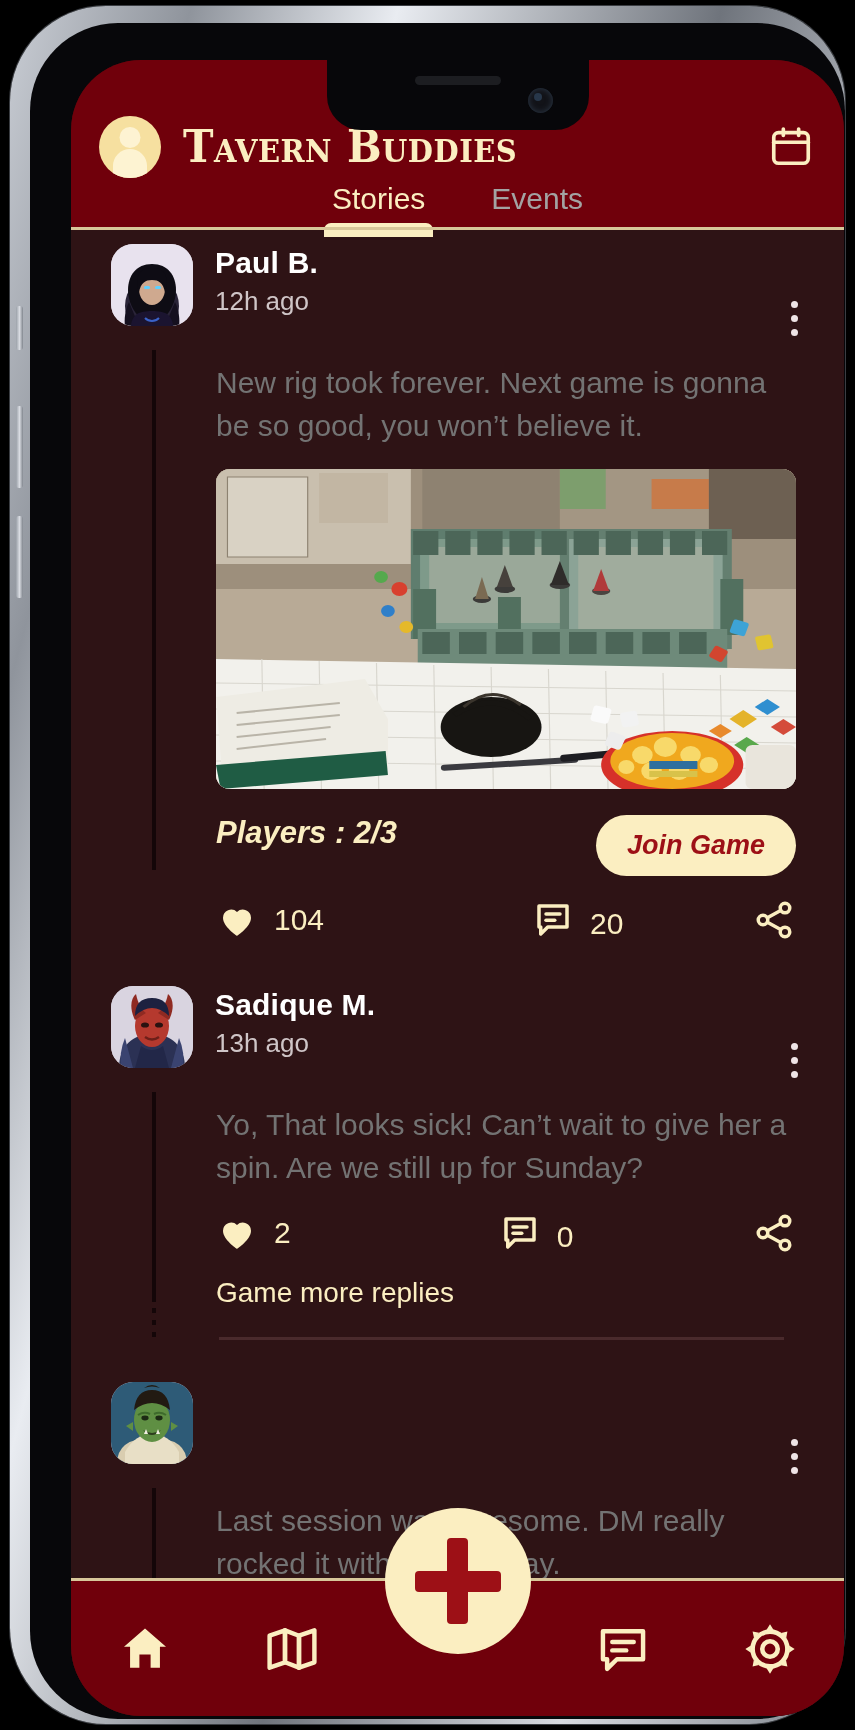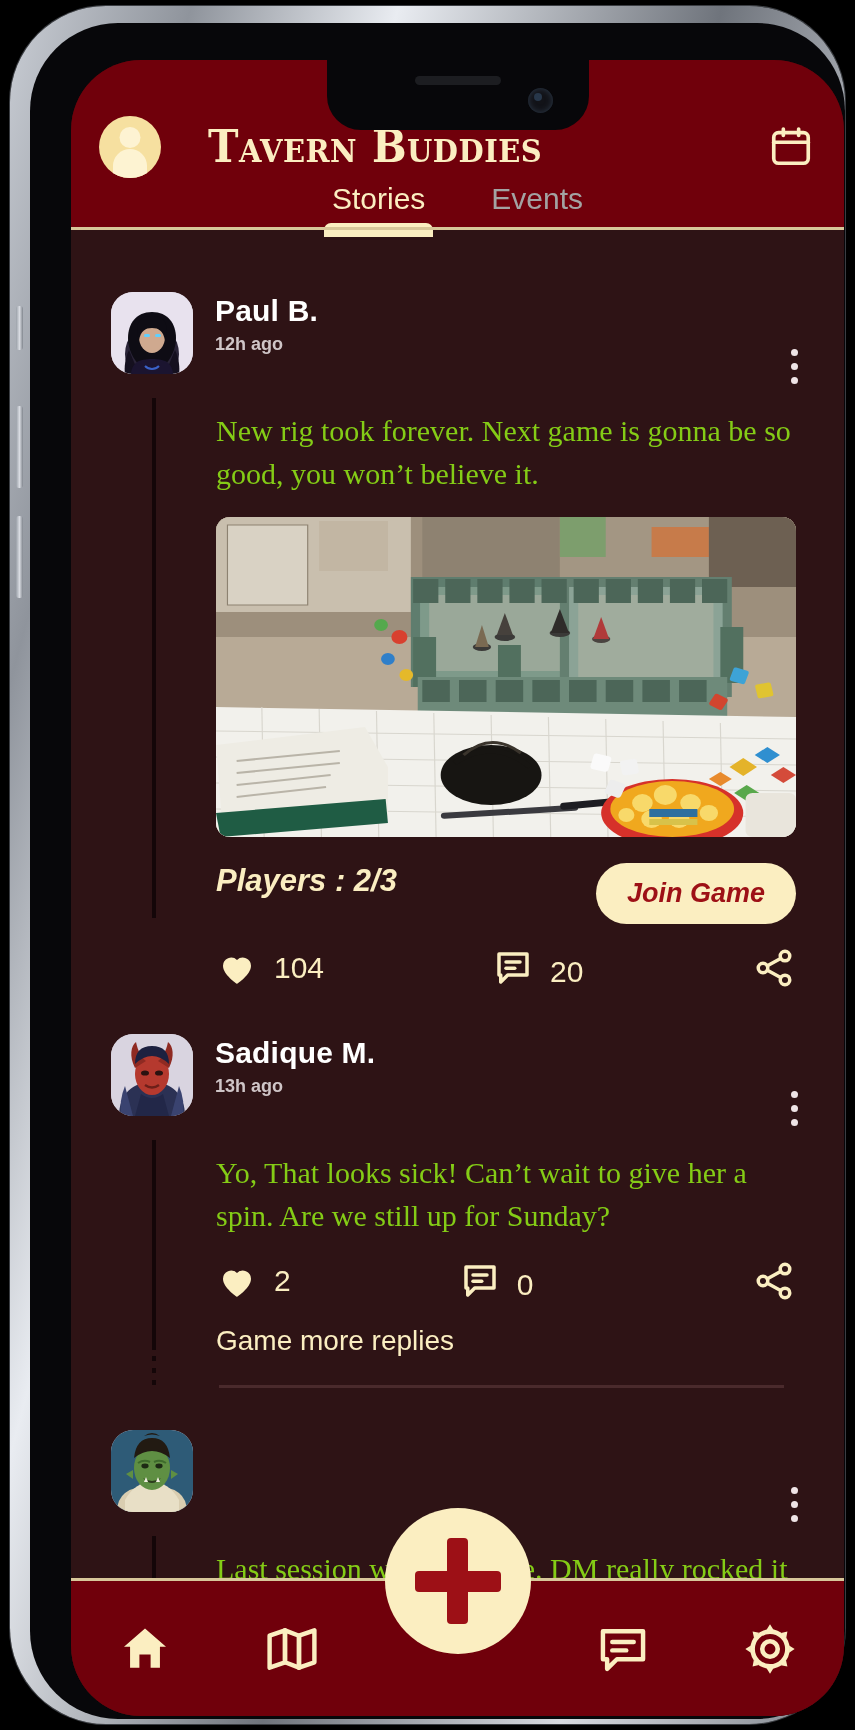--- a/index.html
+++ b/index.html
@@ -75,21 +75,20 @@
     position: relative;
     background: #70000b;
     padding: 0;
     height: 170px;
     z-index: 20;
   }
   #header-top {
     display: flex; align-items: center;
     padding: 56px 28px 0 28px;
     height: 118px;
-    gap: 25px;
   }
   #avatar-button {
     width: 62px; height: 62px; border-radius: 50%;
     background: #f6e0a0;
     position: relative; flex: 0 0 auto;
     overflow: hidden;
   }
   #avatar-button .head {
     position:absolute; left:50%; transform:translateX(-50%);
     top: 11px; width: 21px; height: 21px; border-radius:50%;
@@ -145,63 +144,62 @@
     height: 3px; background: #d8c79a;
   }
 
   
   #feed {
     position: absolute;
     top: 170px; left: 0; right: 0; bottom: 0;
     background: #2e1315;
     overflow: hidden;
   }
-  .post { position: relative; padding: 0 0 0 0; margin-top: 48px; }
+  .post { position: relative; padding: 0 0 0 0; }
 
   .post-head {
     display: flex;
     padding: 14px 28px 0 40px;
     position: relative;
   }
   .avatar-img {
     width: 82px; height: 82px;
     border-radius: 22px;
     flex: 0 0 auto;
     overflow: hidden;
     position: relative;
     background: #d8d3df;
   }
   .post-headtext { margin-left: 22px; padding-top: 2px; }
   .author-name {
     color: #ffffff; font-size: 30px; font-weight: bold;
     letter-spacing: .2px;
   }
-  .post-time { color: #cfc5c7; font-size: 18px; margin-top: 6px; font-weight: bold; }
+  .post-time { color: #cfc5c7; font-size: 26px; margin-top: 6px; }
   .kebab {
     margin-left: auto;
     width: 44px; height: 60px;
     display:flex; flex-direction: column; align-items:center; justify-content:center; gap:7px;
     align-self: flex-start;
     margin-top: 44px;
   }
   .kebab i { width: 7px; height: 7px; border-radius: 50%; background: #efe4e6; display:block; }
 
   .thread-line {
     position: absolute;
     left: 81px;
     width: 4px;
     background: #140608;
   }
 
   .post-body {
-    color: #84cc16;
+    color: #737373;
     font-size: 30px;
     line-height: 1.42;
     padding: 14px 50px 0 145px;
-    font-family: Liberation Serif, serif;
   }
 
   .post-image {
     margin: 22px 48px 0 145px;
     height: 320px;
     border-radius: 14px;
     overflow: hidden;
     position: relative;
     background: #8d8375;
   }
@@ -225,20 +223,21 @@
     border: none;
     border-radius: 32px;
     padding: 15px 31px;
     font-family: "Liberation Sans", sans-serif;
     font-style: italic;
   }
 
   .actions {
     display: flex; align-items: center;
     padding: 22px 48px 0 145px;
+    gap: 40px;
   }
   .action { display:flex; align-items:center; gap: 16px; }
   .action .count { color: #fbeec1; font-size: 30px; }
   .action-comments { margin-left: 168px; align-items: flex-end; }
   .action-share { margin-left: auto; }
 
   .show-more {
     color: #fbeec1;
     font-size: 28px;
     padding: 22px 0 0 145px;

